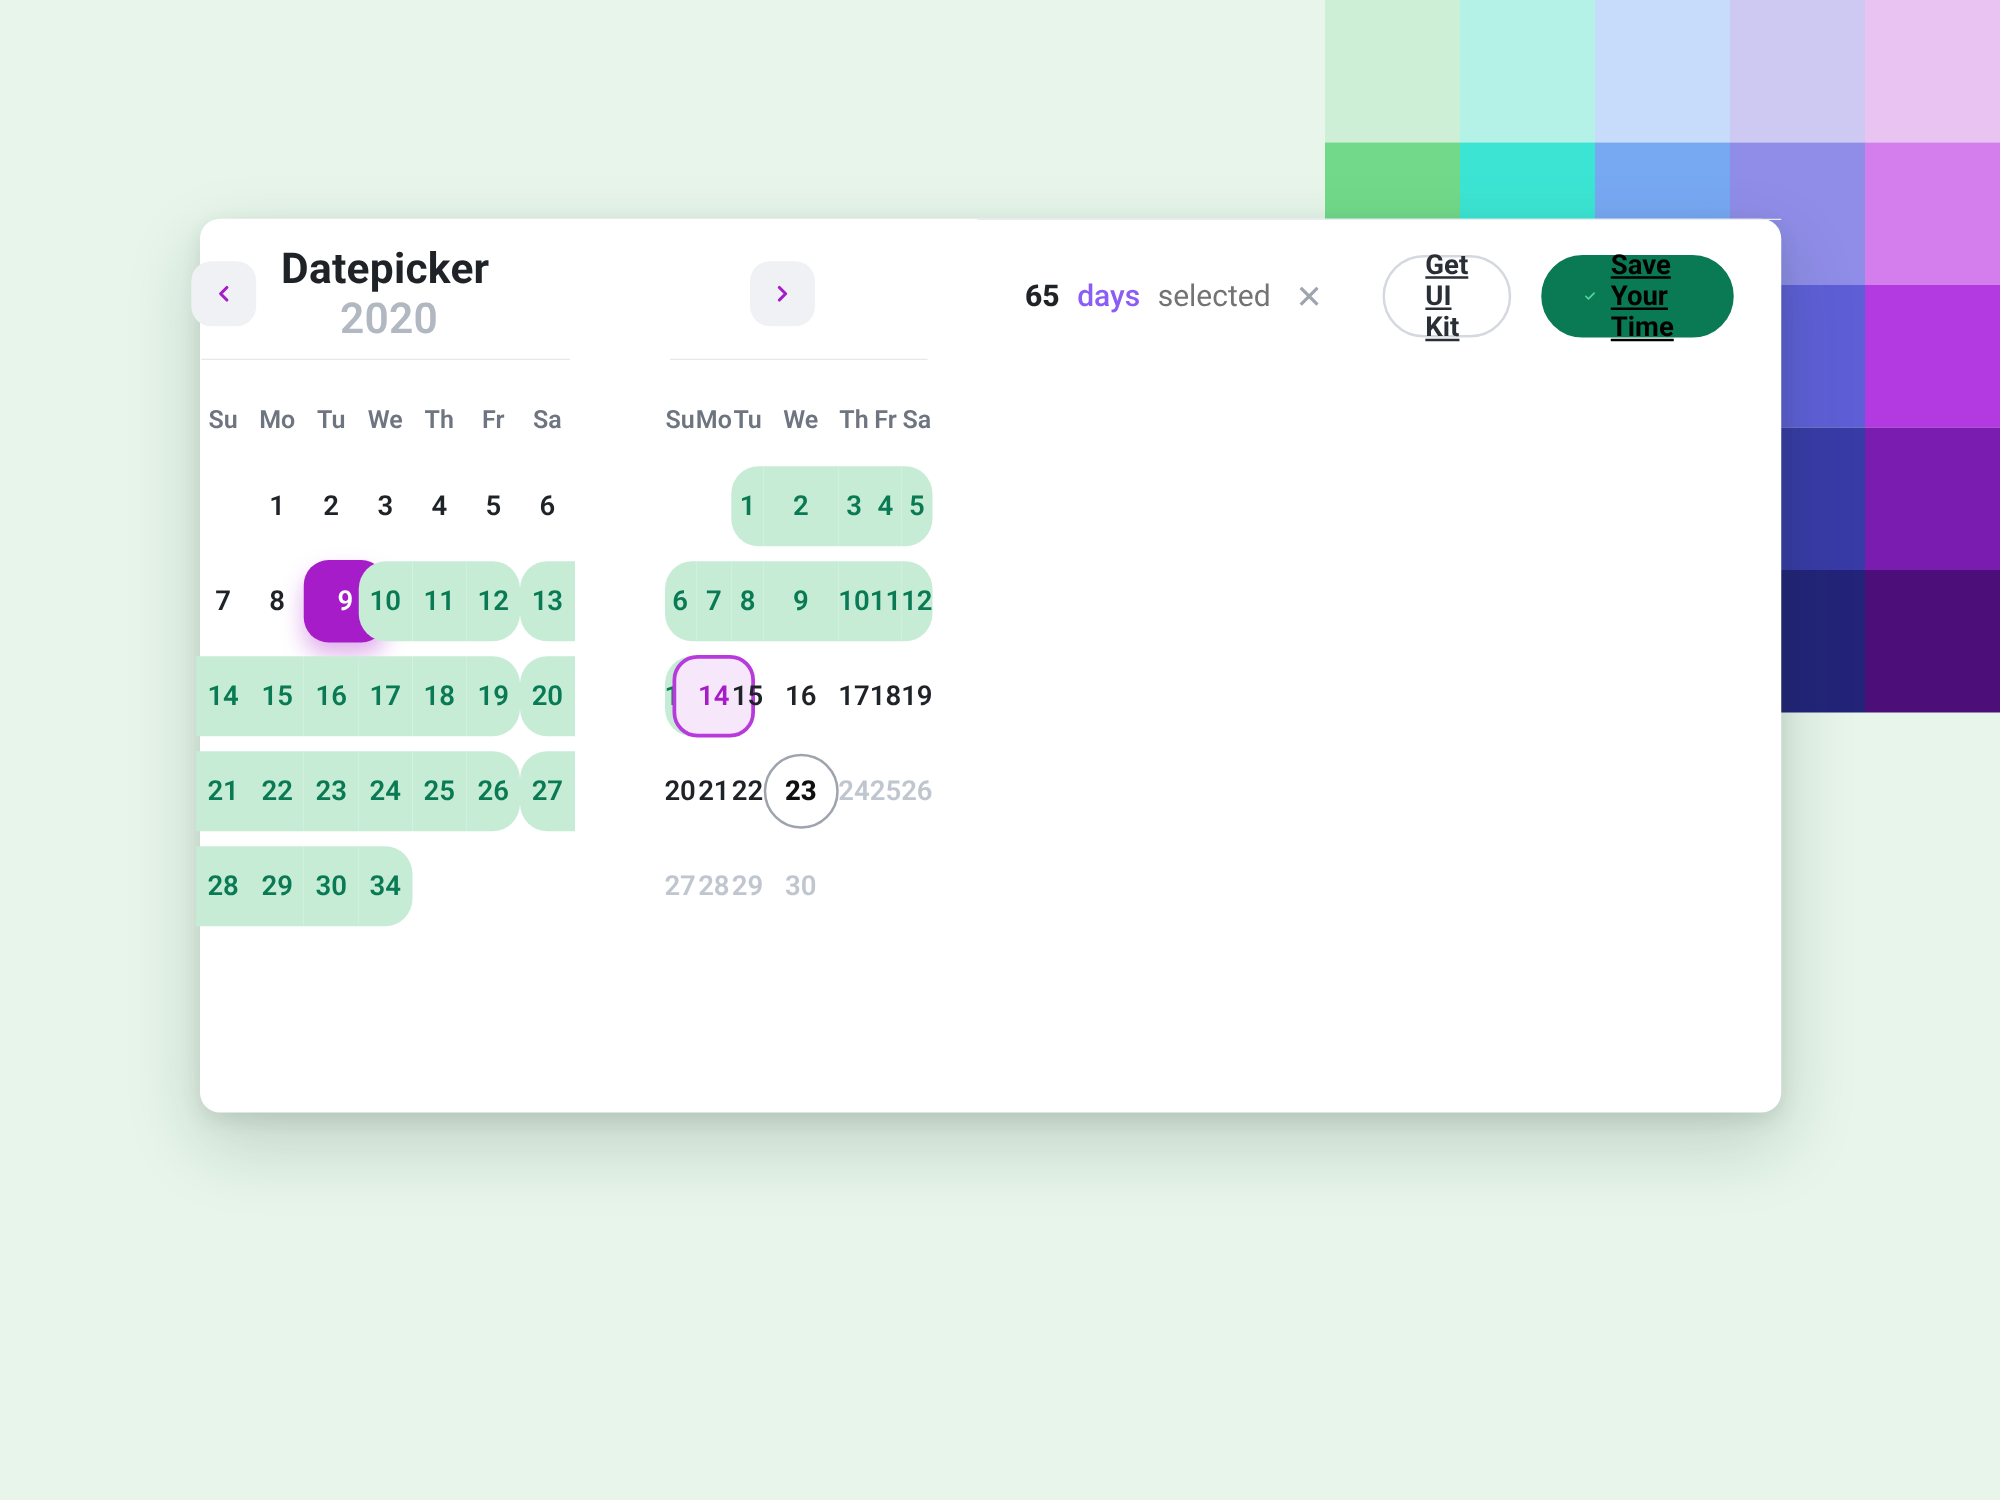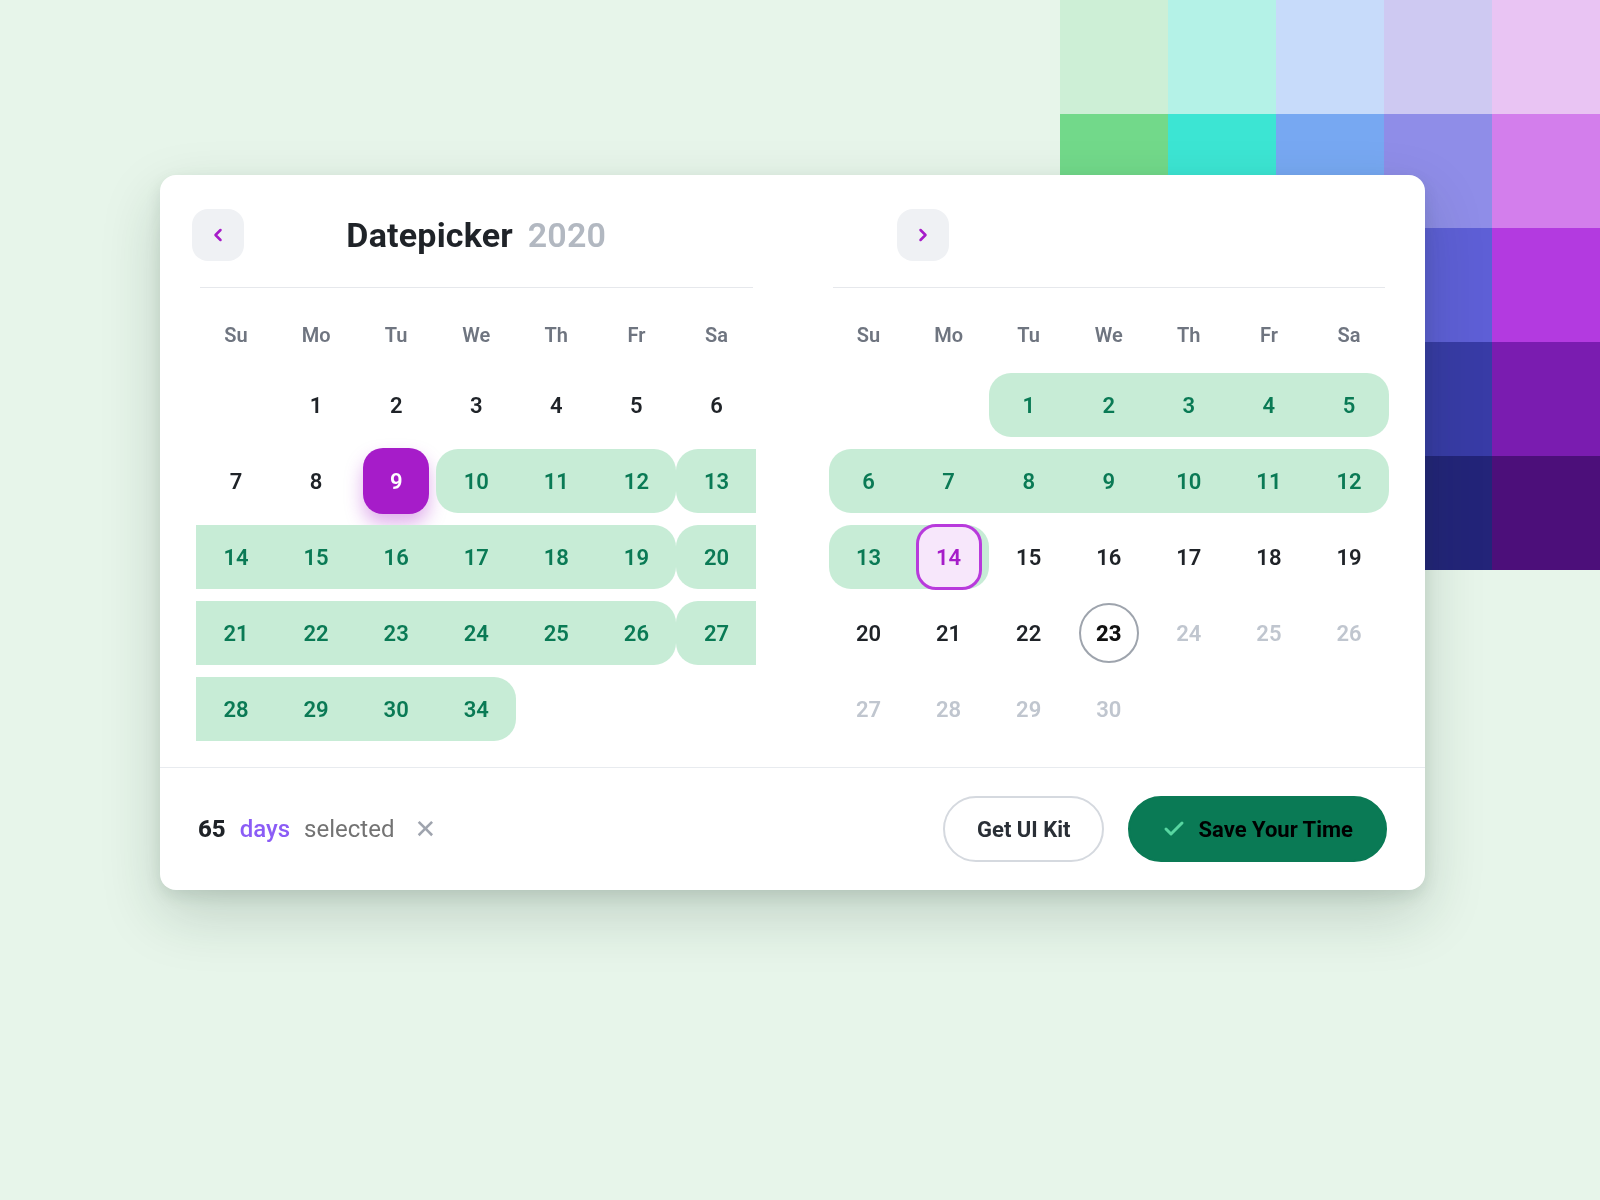--- a/index.html
+++ b/index.html
@@ -20,21 +20,21 @@
   .stage{position:relative;width:1600px;height:1200px;overflow:hidden;}
 
   
   .palette{position:absolute;top:0;right:0;width:540px;height:570px;
     display:grid;grid-template-columns:repeat(5,1fr);grid-template-rows:repeat(5,1fr);}
   .palette div{width:100%;height:100%;}
 
   
   .card{position:absolute;left:160px;top:175px;width:1265px;height:715px;border-radius:16px;
     background:var(--card);box-shadow:0 24px 60px rgba(16,48,32,.18),0 6px 16px rgba(16,48,32,.10);
-    display:flex;flex-direction:column;}
+    display:flex;flex-direction:row;justify-content:flex-end;}
   .calwrap{flex:1;display:flex;}
   .panel{flex:1;padding:28px 32px 10px 32px;position:relative;}
   .head{display:flex;align-items:center;gap:20px;height:64px;}
   .navbtn{width:52px;height:52px;border-radius:16px;background:#EFF1F4;
     display:flex;align-items:center;justify-content:center;cursor:pointer;}
   .navbtn svg{width:20px;height:20px;}
   .title{flex:1;text-align:center;font-size:34px;font-weight:700;letter-spacing:.2px;}
   .title .yr{color:#B2B8C1;font-weight:600;margin-left:6px;}
   .rule{height:1px;background:#E6E8EC;margin:20px 8px 22px 8px;}
   .grid{display:grid;grid-template-columns:repeat(7,1fr);column-gap:0;row-gap:12px;
@@ -56,21 +56,21 @@
   .cell.dim{color:#C0C6CF;font-weight:600;}
   .footer{height:122px;border-top:1px solid #E8EBEF;display:flex;align-items:center;
     padding:0 38px;gap:24px;}
   .count{font-size:24px;display:flex;align-items:center;gap:14px;}
   .count b{font-weight:800;}
   .count .d{color:#8b5cf6;font-weight:500;}
   .count .s{color:#737373;font-weight:400;}
   .closex{color:#9FA4AE;font-size:26px;margin-left:6px;cursor:pointer;}
   .spacer{flex:1;}
   .btn{height:62px;border-radius:999px;padding:0 32px;font-size:22px;font-weight:700;
-    display:flex;align-items:center;gap:12px;cursor:pointer;}
+    display:flex;align-items:center;gap:12px;cursor:pointer;text-decoration:underline;}
   .btn.outline{background:#fff;border:2px solid #D5D9DF;color:#2A2F36;}
   .btn.solid{background:var(--green-dark);color:#000000;border:2px solid var(--green-dark);}
   .btn.solid svg{color:#58D6A1;}
 </style>
 </head>
 <body>
 
 <div class="stage">
   <div class="palette">
       <div style="background: rgb(205, 239, 214);"></div>

